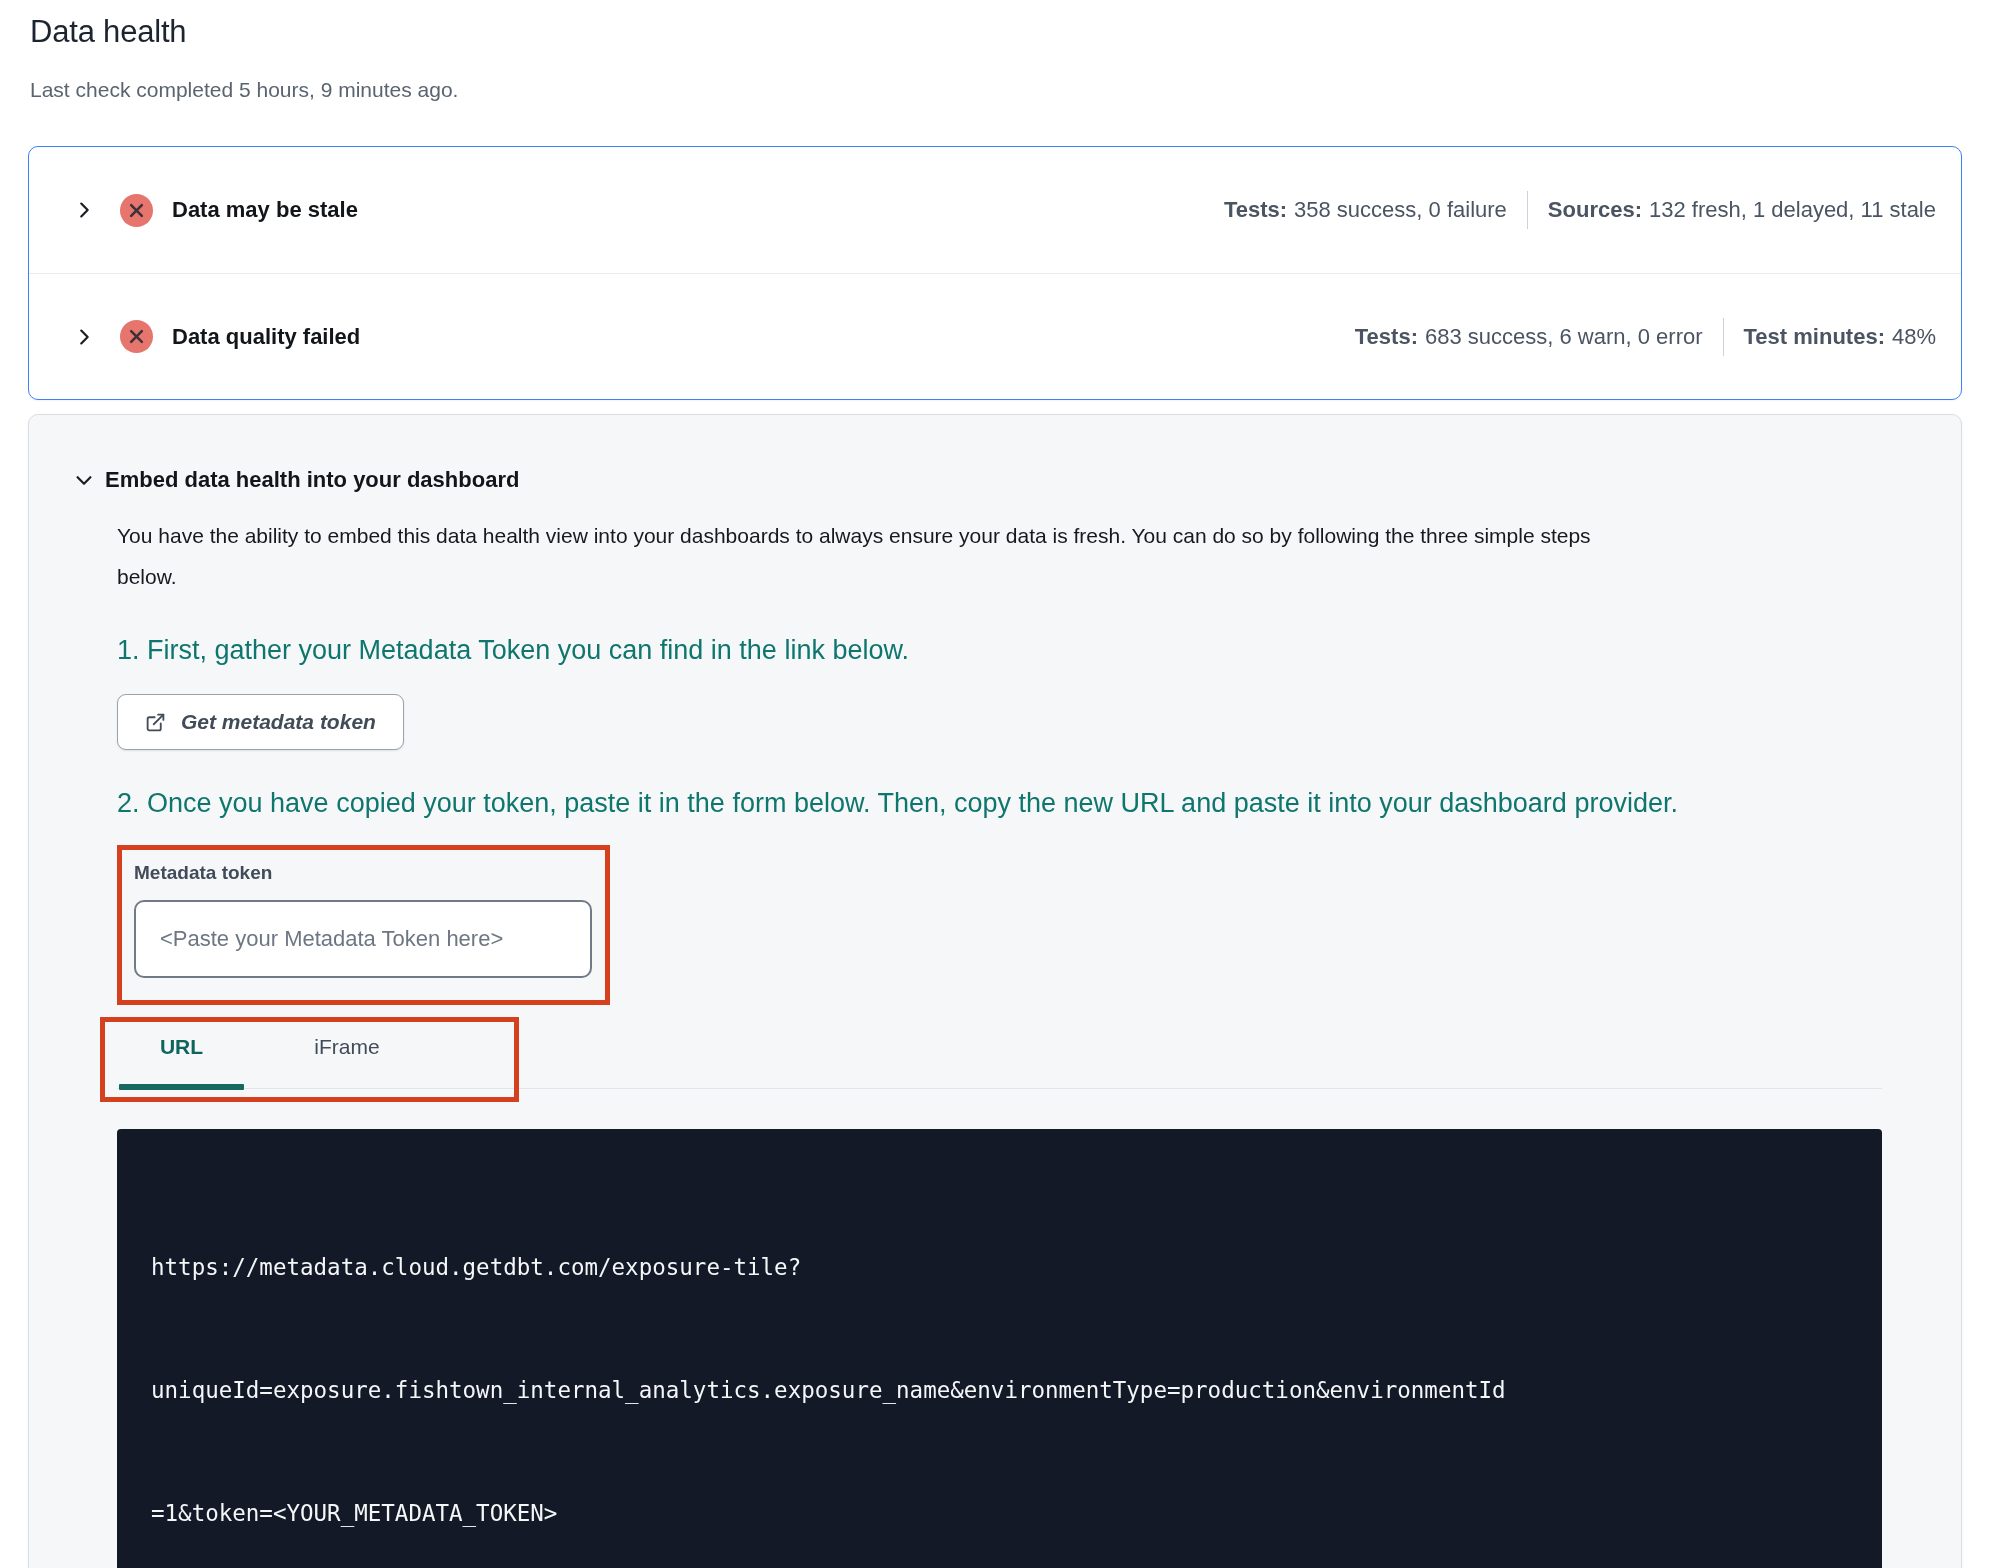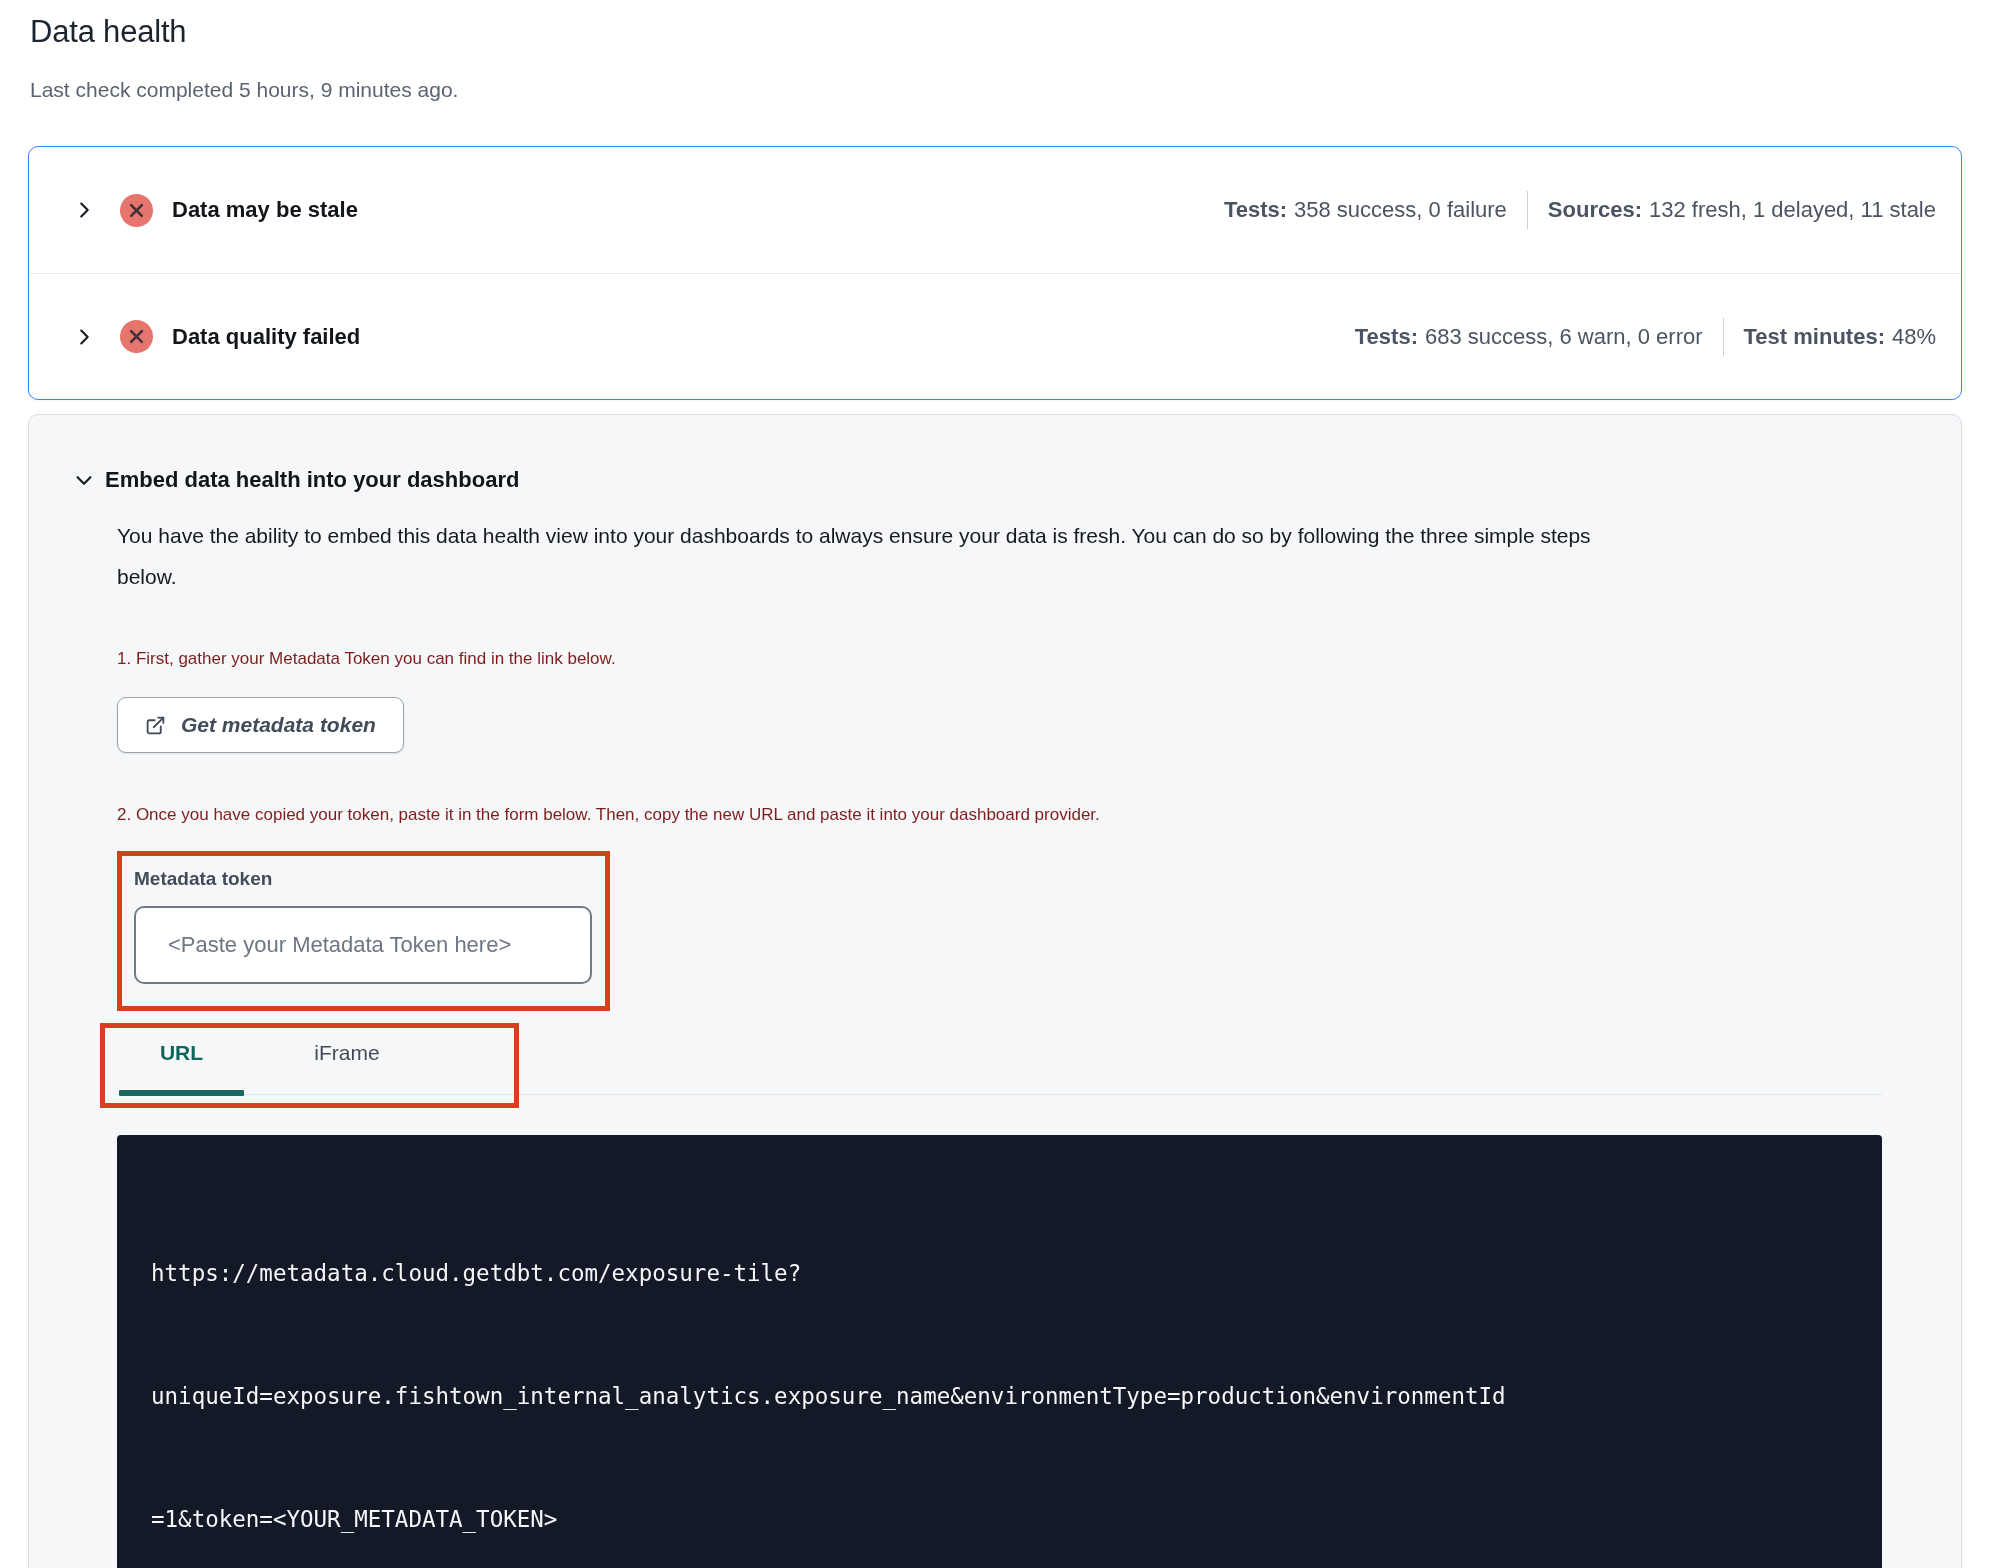--- a/index.html
+++ b/index.html
@@ -39,40 +39,40 @@
   .embed-card {
     margin-top:14px; background:#f6f7f9;
     border:1px solid #d9dee4; border-radius:10px;
     box-shadow:0 1px 3px rgba(20,30,50,.06);
     padding:52px 44px 44px 44px;
   }
   .embed-header { display:flex; align-items:center; }
   .embed-title { margin-left:10px; font-size:22px; font-weight:700; color:#121519; }
   .embed-body { margin-left:44px; }
   .desc { margin-top:22px; font-size:21px; line-height:41px; color:#16191f; max-width:1530px; }
-  .step { margin-top:52px; font-size:17px; color:#7f1d1d; }
+  .step { margin-top:38px; font-size:27px; color:#0f766e; }
   .btn {
     display:inline-flex; align-items:center; gap:15px; margin-top:28px;
     background:#fff; border:1px solid #9aa2ab; border-radius:9px;
     padding:15px 27px; font-size:21px; font-weight:700; color:#424c59;
     font-family:"Liberation Sans", sans-serif;
     box-shadow:0 1px 2px rgba(20,30,50,.10); cursor:pointer;font-style:italic;
   }
   .btn svg { flex:none; }
 
   .red-box-token {
     margin-top:26px; width:493px;
     border:5px solid #d5411e;
     padding:12px 0 22px 12px;
   }
   .field-label { font-size:19px; font-weight:700; color:#424c59; }
   .token-input {
     display:block; margin-top:16px; width:458px; height:78px;
     border:2px solid #717b88; border-radius:10px; background:#fff;
-    padding:0 32px; font-size:22px; font-family:"Liberation Sans", sans-serif; color:#ef4444;
+    padding:0 24px; font-size:22px; font-family:"Liberation Sans", sans-serif; color:#ef4444;
     outline:none;
   }
   .token-input::placeholder { color:#6d7683; }
 
   .tabs-zone { position:relative; margin-top:12px; height:86px; }
   .tabs-line { position:absolute; left:0; top:71px; width:1765px; height:1px; background:#e2e5e9; }
   .tab { position:absolute; top:18px; text-align:center; font-size:21px; cursor:pointer; }
   .tab-url { left:2px; width:125px; font-weight:700; color:#0f645c; }
   .tab-url::after { content:""; position:absolute; left:0; top:49px; width:125px; height:6px; background:#17695f; border-radius:1px; }
   .tab-iframe { left:175px; width:110px; color:#424c59; }

